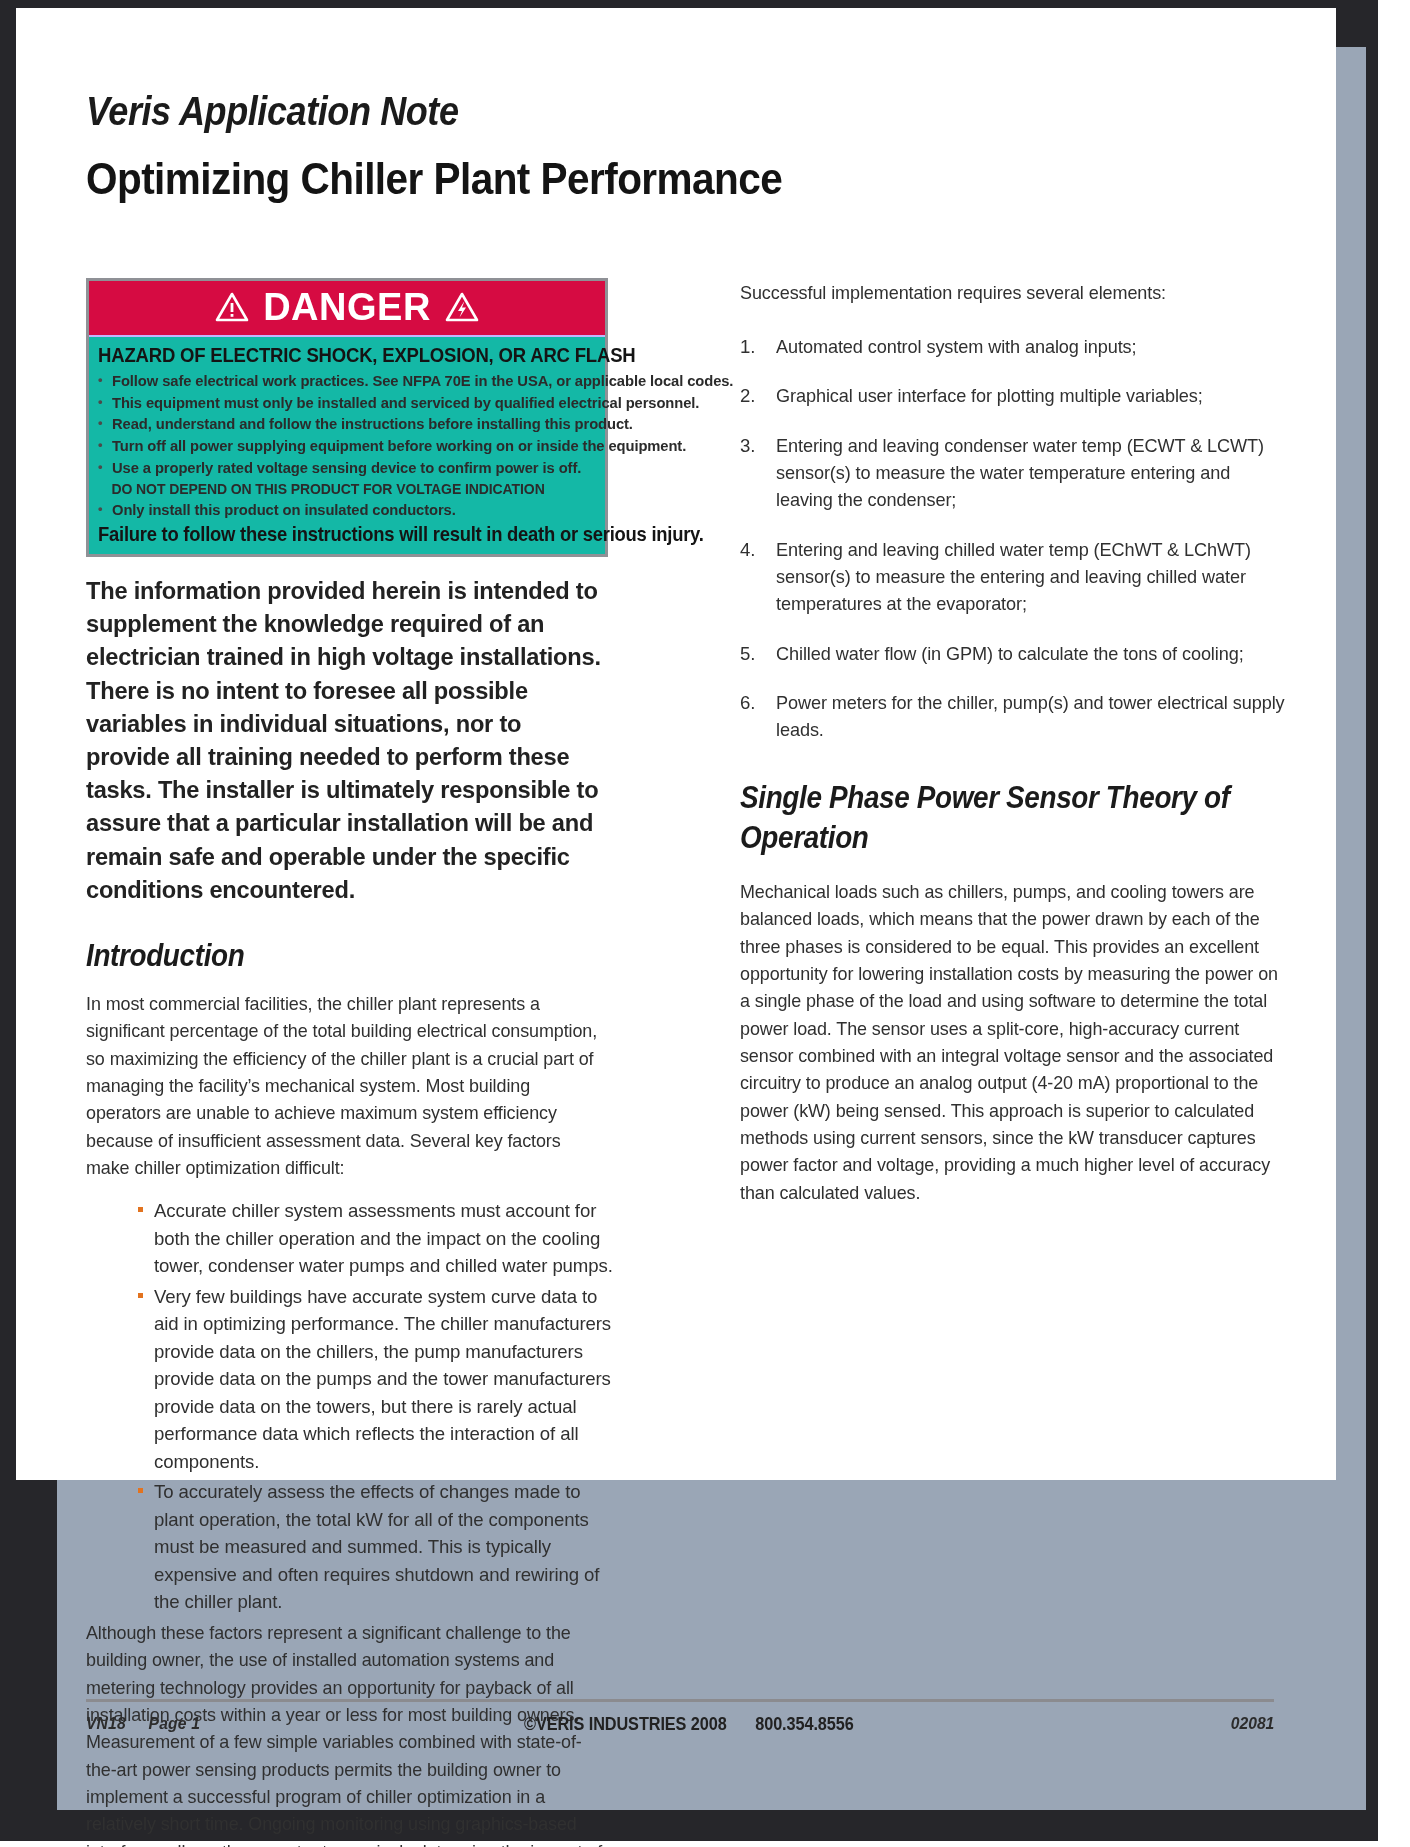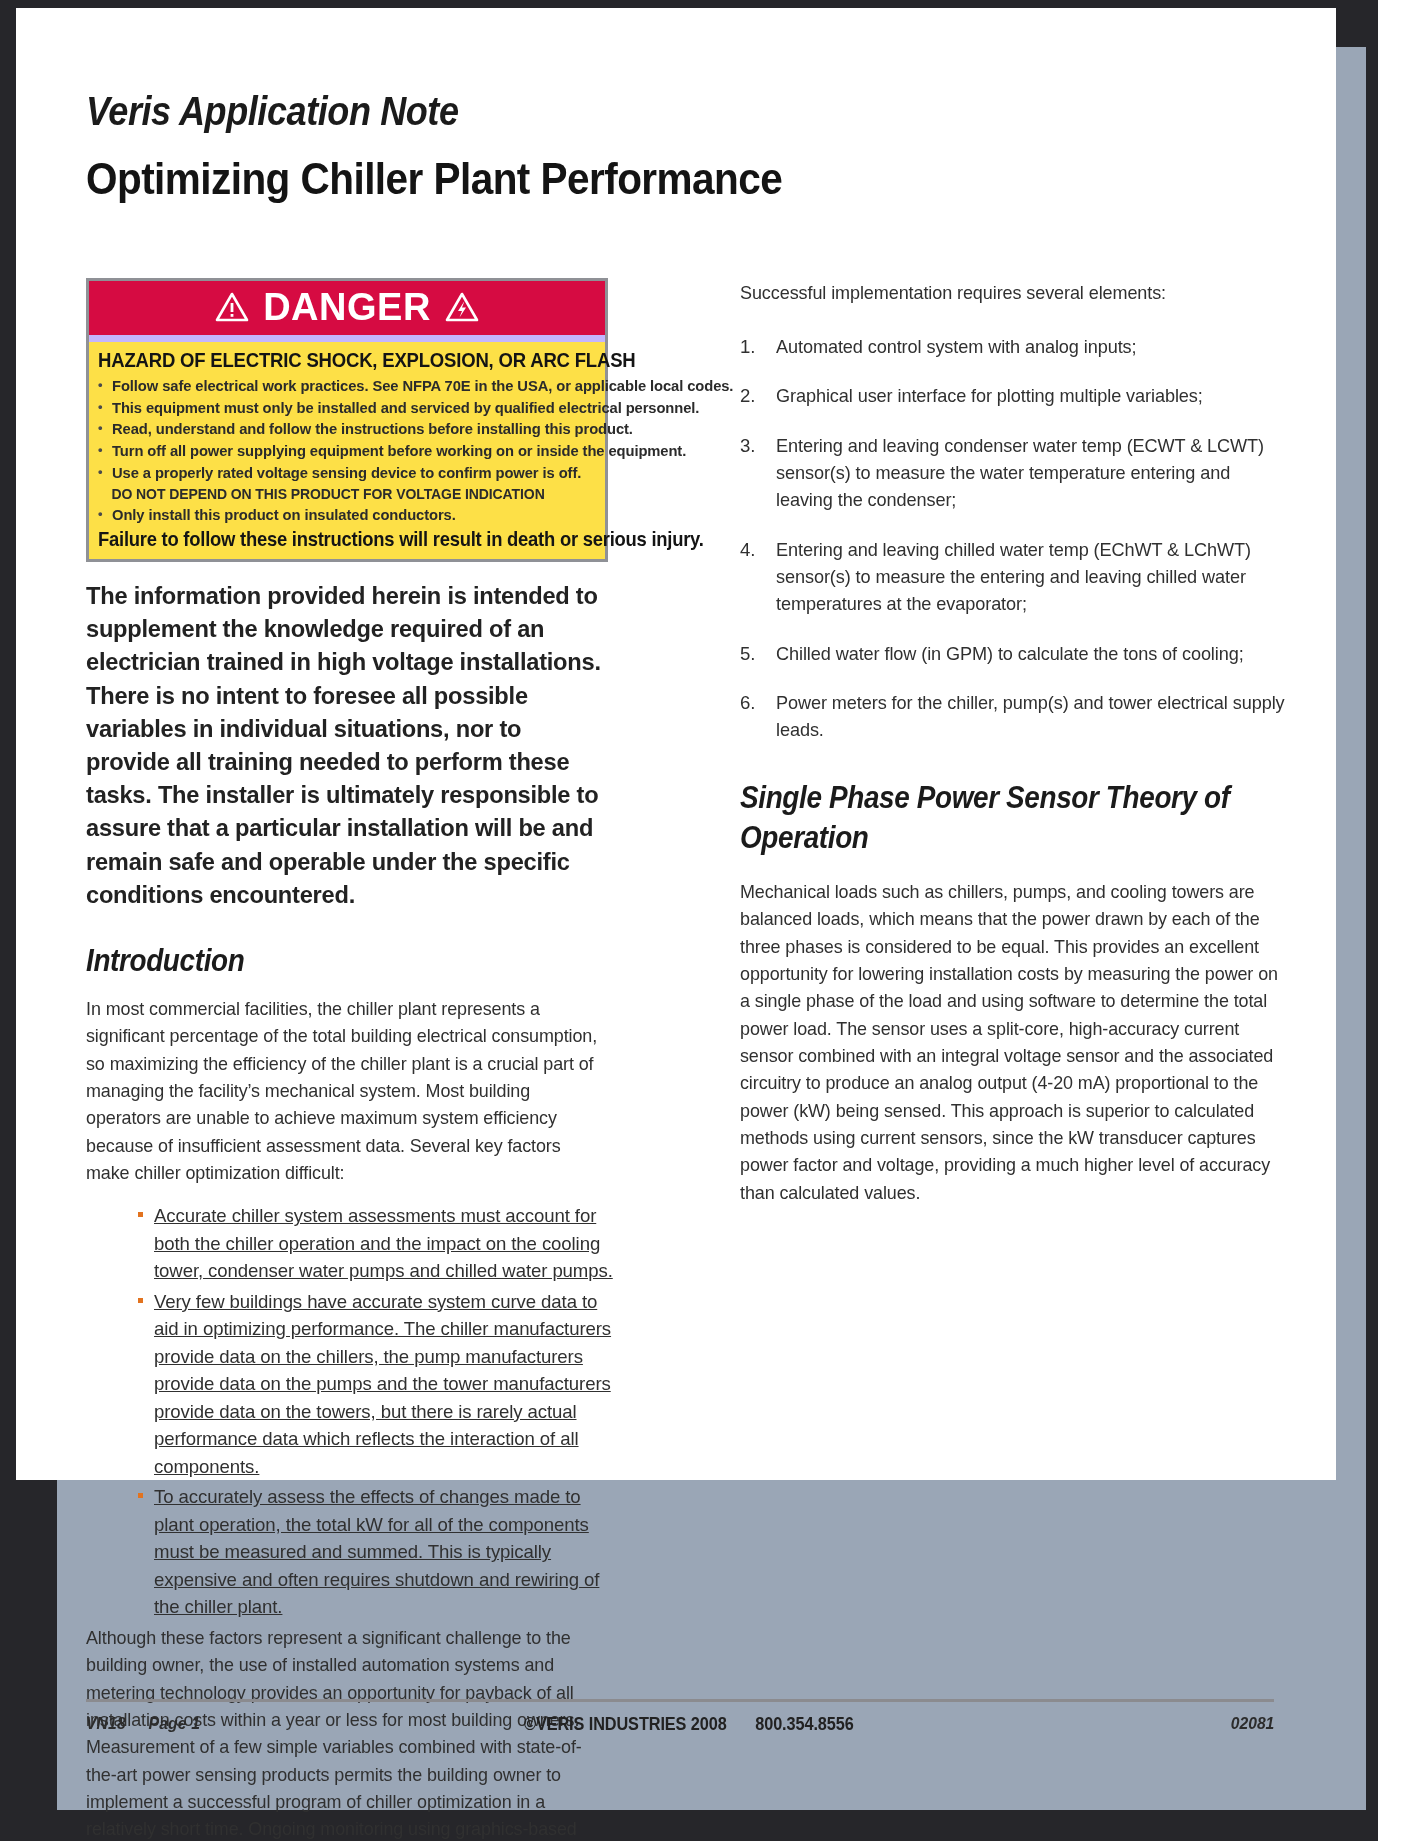--- a/index.html
+++ b/index.html
@@ -112,21 +112,21 @@
     position: absolute;
     left: 628px;
     top: 0;
     width: 560px;
     margin-left: 44px;
   }
 
   
   .danger-box {
     border: 3px solid #8f9196;
-    background: #fde047;
+    background: #14b8a6;
     width: 100%;
     box-sizing: border-box;
   }
   .danger-head {
     background: #d60b42;
     color: #ffffff;
     text-align: center;
     padding: 7px 0 9px 0;
     display: flex;
     align-items: center;
@@ -134,21 +134,21 @@
     gap: 14px;
   }
   .danger-word {
     font-family: "Liberation Sans Narrow", "Liberation Sans", sans-serif;
     font-weight: 700;
     font-size: 38px;
     letter-spacing: 0.5px;
     line-height: 1;
   }
   .danger-body {
-    border-top: 7px solid #c4b5fd;
+    border-top: 2px solid #c4b5fd;
     padding: 7px 9px 8px 9px;
     font-family: "Liberation Sans Narrow", "Liberation Sans", sans-serif;
   }
   .hazard-title {
     font-weight: 700;
     font-size: 19.5px;
     color: #141414;
     letter-spacing: -0.2px;
     transform: scaleX(0.95);
     transform-origin: left center;
@@ -245,21 +245,20 @@
   }
   ul.factors li {
     position: relative;
     font-family: "Liberation Sans Narrow", "Liberation Sans", sans-serif;
     font-size: 18.6px;
     line-height: 1.48;
     color: #303030;
     margin-bottom: 3px;
     letter-spacing: -0.1px;
     padding-left: 0;
-    text-decoration: underline;
   }
   ul.factors li .sqbul {
     position: absolute;
     left: -16px;
     top: 10px;
     width: 5px;
     height: 5px;
     background: #e2731f;
   }
   .after-list {

